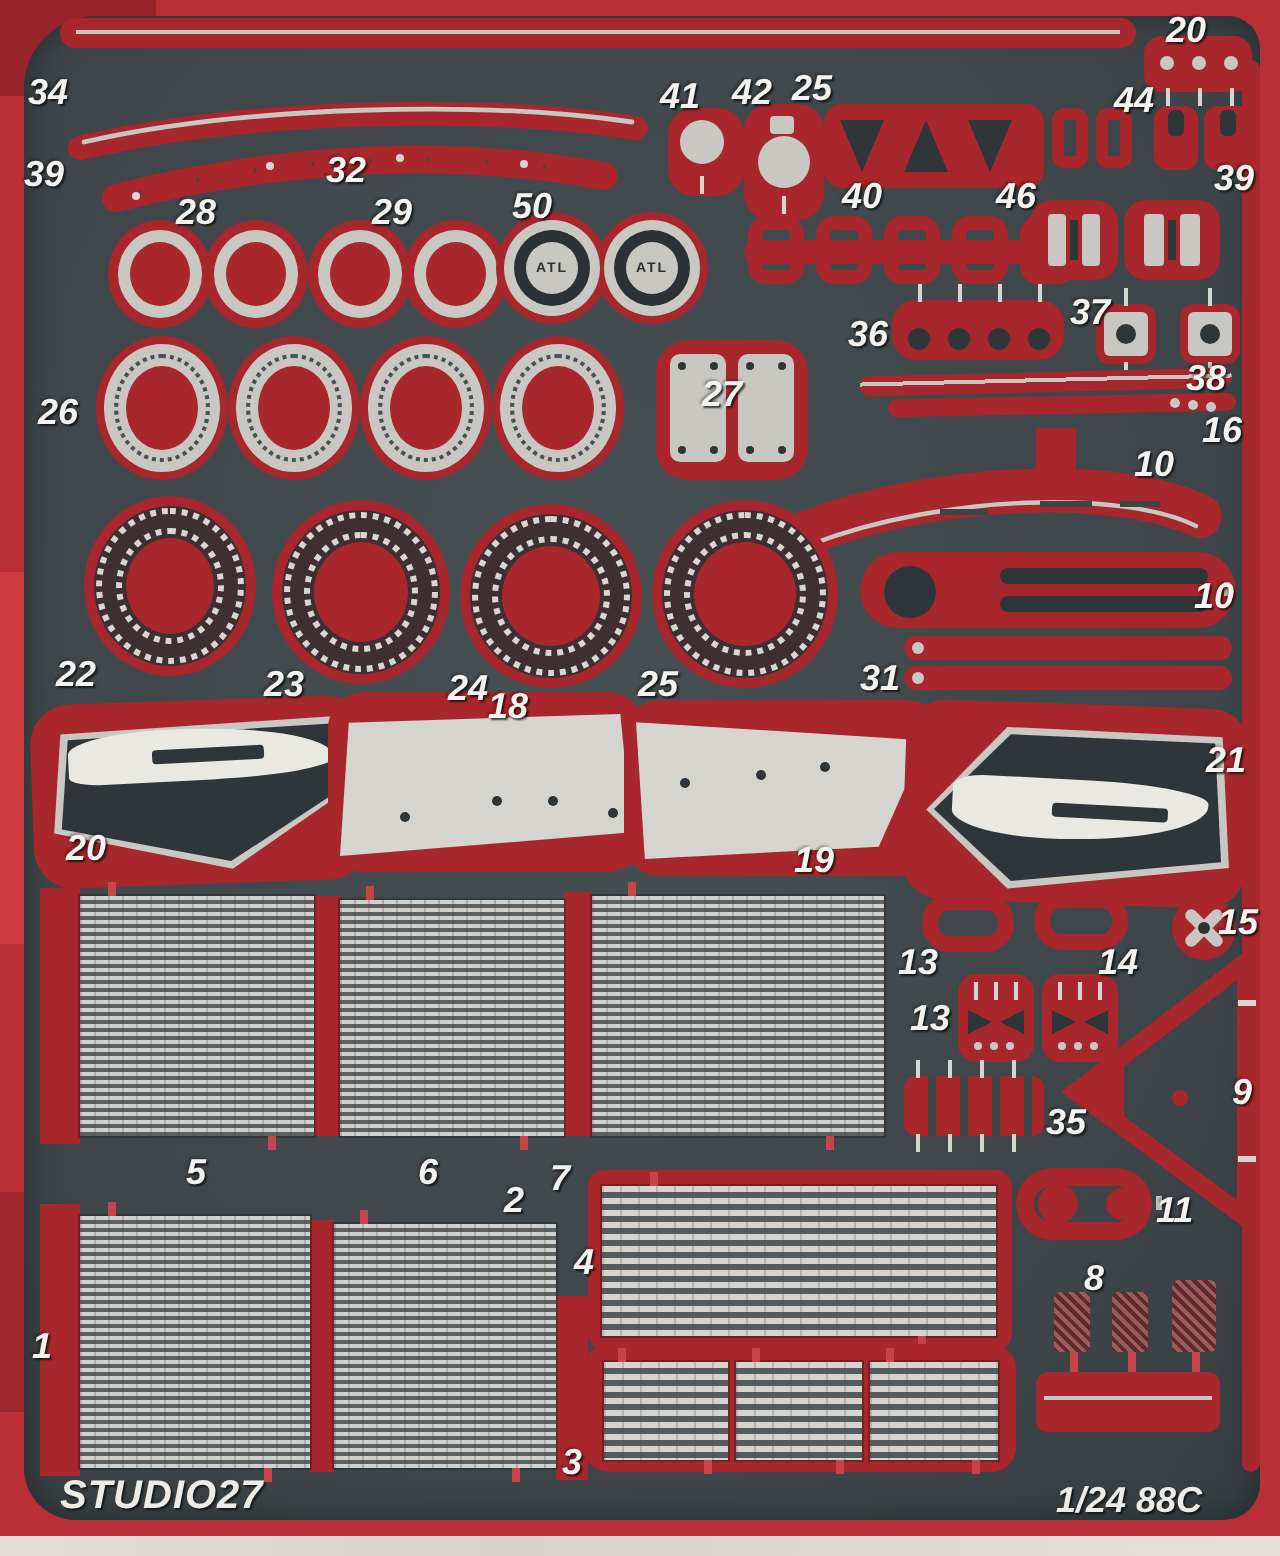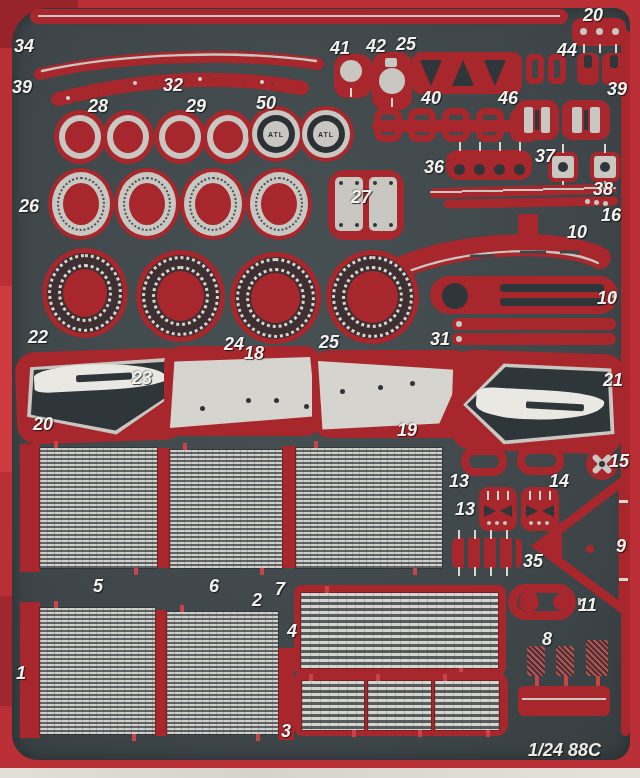--- a/index.html
+++ b/index.html
@@ -356,20 +356,21 @@
   <div class="grille" style="left:40px;top:608px;width:115px;height:126px;"></div>
   <div class="grille" style="left:167px;top:612px;width:111px;height:122px;"></div>
 
   <div class="abs paint" style="left:294px;top:585px;width:212px;height:90px;border-radius:8px;"></div>
   <div class="grille coarse" style="left:301px;top:593px;width:197px;height:75px;"></div>
   <div class="abs paint" style="left:292px;top:672px;width:216px;height:64px;border-radius:12px;"></div>
   <div class="grille coarse" style="left:302px;top:681px;width:62px;height:49px;"></div>
   <div class="grille coarse" style="left:368px;top:681px;width:63px;height:49px;"></div>
   <div class="grille coarse" style="left:435px;top:681px;width:64px;height:49px;"></div>
 
+  <div class="footer" style="left:30px;top:737px;font-size:20px;letter-spacing:.5px;">STUDIO27</div>
   <div class="footer" style="left:528px;top:740px;font-size:18px;">1/24 88C</div>
 
   <div class="abs" style="left:0;top:768px;width:640px;height:10px;background:linear-gradient(90deg,#e3ded8,#d7d2cb 40%,#e6e1db);"></div>
 
   <div id="labels" class="abs" style="left:0;top:0;width:640px;height:778px;">
       <span class="label" style="left: 16px; top: 664px;">1</span>
       <span class="label" style="left: 252px; top: 591px;">2</span>
       <span class="label" style="left: 281px; top: 722px;">3</span>
       <span class="label" style="left: 287px; top: 622px;">4</span>
       <span class="label" style="left: 93px; top: 577px;">5</span>
@@ -383,21 +384,21 @@
       <span class="label" style="left: 449px; top: 472px;">13</span>
       <span class="label" style="left: 549px; top: 472px;">14</span>
       <span class="label" style="left: 609px; top: 452px;">15</span>
       <span class="label" style="left: 601px; top: 206px;">16</span>
       <span class="label" style="left: 567px; top: 223px;">10</span>
       <span class="label" style="left: 244px; top: 344px;">18</span>
       <span class="label" style="left: 397px; top: 421px;">19</span>
       <span class="label" style="left: 33px; top: 415px;">20</span>
       <span class="label" style="left: 603px; top: 371px;">21</span>
       <span class="label" style="left: 28px; top: 328px;">22</span>
-      <span class="label" style="left: 132px; top: 333px; margin-top: 36px;">23</span>
+      <span class="label" style="left: 132px; top: 333px;">23</span>
       <span class="label" style="left: 224px; top: 335px;">24</span>
       <span class="label" style="left: 319px; top: 333px;">25</span>
       <span class="label" style="left: 19px; top: 197px;">26</span>
       <span class="label" style="left: 351px; top: 157px; margin-top: 31px;">27</span>
       <span class="label" style="left: 88px; top: 97px;">28</span>
       <span class="label" style="left: 186px; top: 97px;">29</span>
       <span class="label" style="left: 256px; top: 94px;">50</span>
       <span class="label" style="left: 430px; top: 330px;">31</span>
       <span class="label" style="left: 163px; top: 76px;">32</span>
       <span class="label" style="left: 12px; top: 78px;">39</span>

